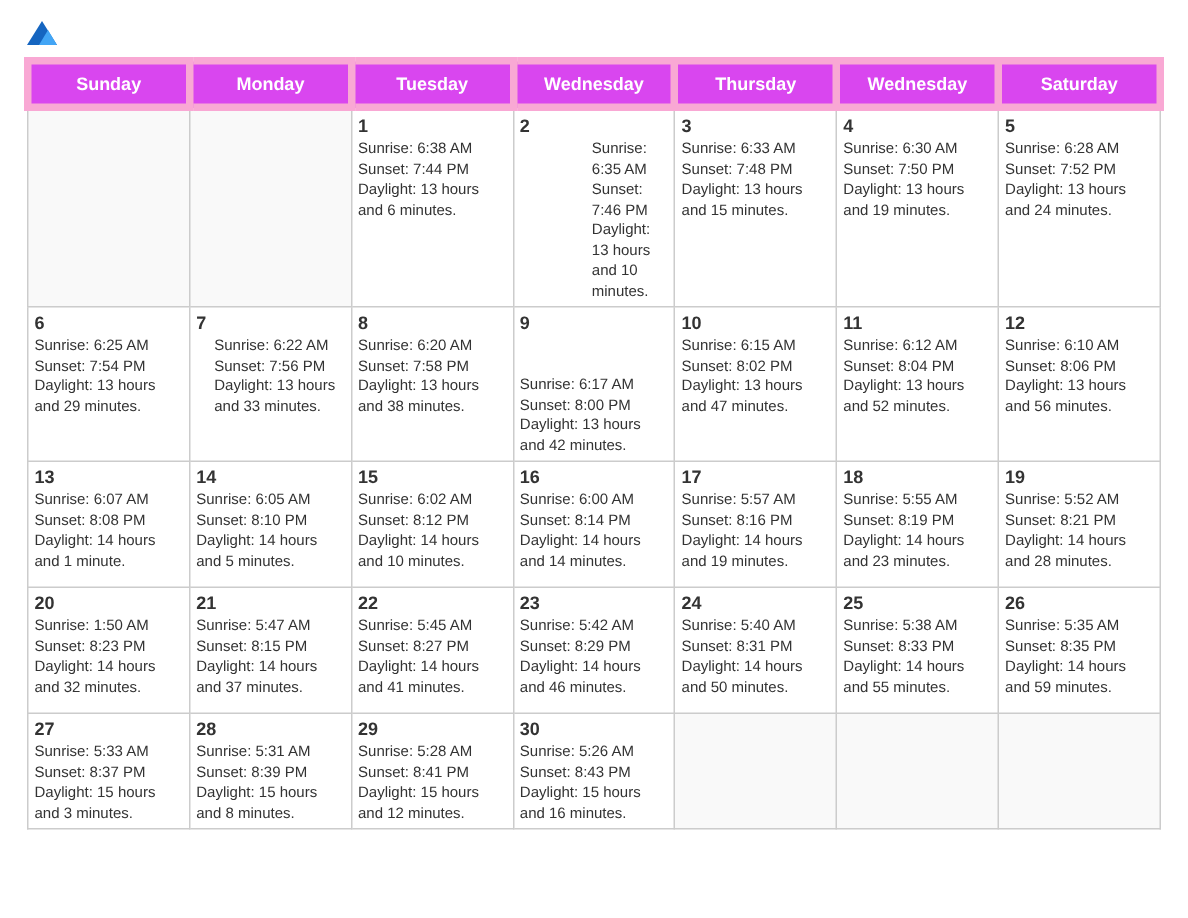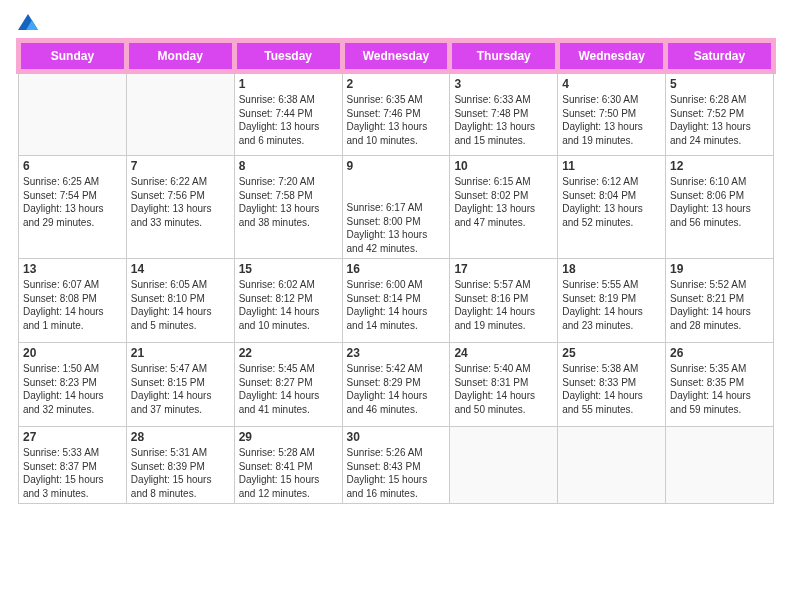--- a/index.html
+++ b/index.html
@@ -118,21 +118,21 @@
           <td class="empty-cell"></td>
           <td class="empty-cell"></td>
           <td>
             <span class="day-number">1</span>
             <div class="day-info" style="white-space: pre-line;">Sunrise: 6:38 AM
 Sunset: 7:44 PM
 Daylight: 13 hours and 6 minutes.</div>
           </td>
           <td>
             <span class="day-number">2</span>
-            <div class="day-info" style="white-space: pre-line;">Sunrise: 6:35 AM
+            <div class="day-info" style="white-space: pre-line; margin-left: 48px;">Sunrise: 6:35 AM
 Sunset: 7:46 PM
 Daylight: 13 hours and 10 minutes.</div>
           </td>
           <td>
             <span class="day-number">3</span>
             <div class="day-info" style="white-space: pre-line;">Sunrise: 6:33 AM
 Sunset: 7:48 PM
 Daylight: 13 hours and 15 minutes.</div>
           </td>
           <td>
@@ -150,27 +150,27 @@
         </tr>
         <tr>
           <td>
             <span class="day-number">6</span>
             <div class="day-info" style="white-space: pre-line;">Sunrise: 6:25 AM
 Sunset: 7:54 PM
 Daylight: 13 hours and 29 minutes.</div>
           </td>
           <td>
             <span class="day-number">7</span>
-            <div class="day-info" style="white-space: pre-line;">Sunrise: 6:22 AM
+            <div class="day-info" style="white-space: pre-line; margin-left: 12px;">Sunrise: 6:22 AM
 Sunset: 7:56 PM
 Daylight: 13 hours and 33 minutes.</div>
           </td>
           <td>
             <span class="day-number">8</span>
-            <div class="day-info" style="white-space: pre-line;">Sunrise: 7:20 AM
+            <div class="day-info" style="white-space: pre-line;">Sunrise: 6:20 AM
 Sunset: 7:58 PM
 Daylight: 13 hours and 38 minutes.</div>
           </td>
           <td>
             <span class="day-number">9</span>
             <div class="day-info" style="white-space: pre-line; margin-top: 28px;">Sunrise: 6:17 AM
 Sunset: 8:00 PM
 Daylight: 13 hours and 42 minutes.</div>
           </td>
           <td>

